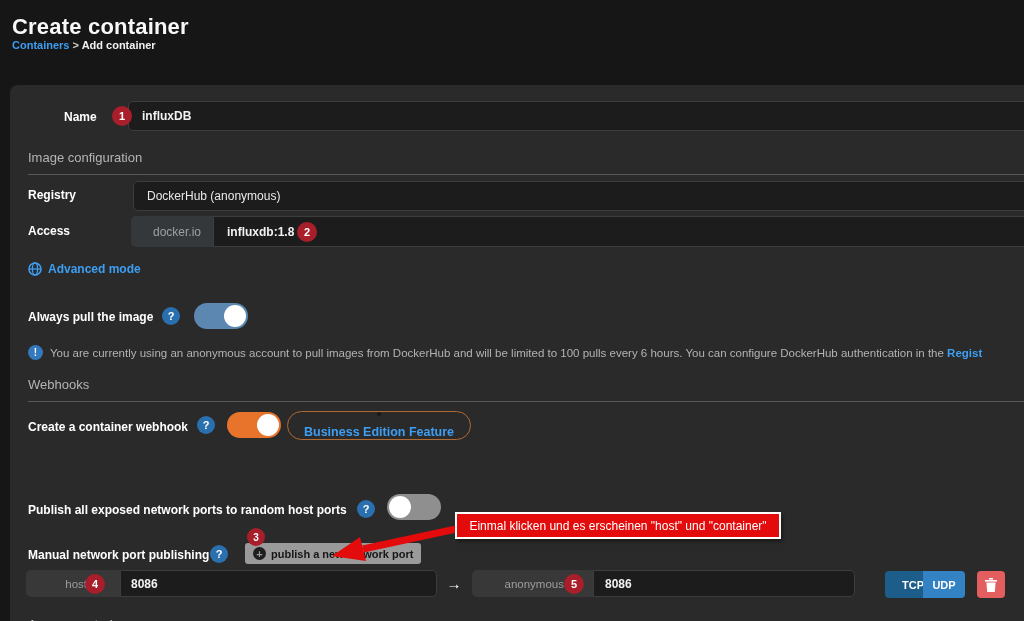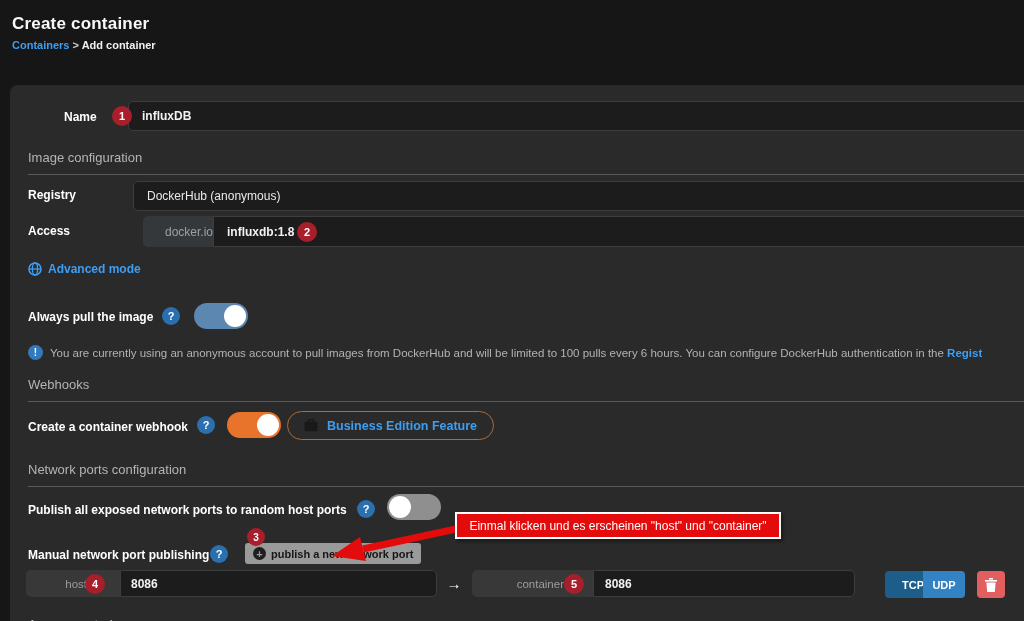--- a/index.html
+++ b/index.html
@@ -21,35 +21,35 @@
            justify-content:center; }
   .toggle { position:absolute; width:54px; height:26px; border-radius:13px; }
   .knob { position:absolute; width:22px; height:22px; border-radius:50%; background:#fff; top:2px; }
   .portbox { position:absolute; background:#383838; color:#9d9d9d; font-size:11.5px; height:27px;
              display:flex; align-items:center; justify-content:flex-end; }
   .btnblue { position:absolute; height:27px; color:#fff; font-size:11px; font-weight:bold;
              display:flex; align-items:center; justify-content:center; }
 
   #panel { left:10px; top:85px; width:1030px; height:545px; background:#2a2a2a;
            border-top-left-radius:8px; }
-  #page-title { position:absolute; left:12px; top:14px; font-size:17px; font-weight:bold;
+  #page-title { position:absolute; left:12px; top:14px; font-size:22px; font-weight:bold;
                 color:#f8f8f8; letter-spacing:.2px; }
   #crumb { position:absolute; left:12px; top:39px; font-size:11px; font-weight:bold; color:#cfcfcf; }
   #crumb-link { color:#3d9ef2; cursor:pointer; }
   #crumb-cur { color:#f0f0f0;margin-top:36px; }
 
   #name-label { left:28px; top:110px;padding-left:36px; }
   #name-input { left:128px; top:101px; width:902px; height:30px; }
   #badge-1 { left:112px; top:106px; }
 
   #hdr-image { left:28px; top:150px; }
   #registry-label { left:28px; top:188px; }
   #registry-input { left:133px; top:181px; width:897px; height:30px; font-weight:400; color:#e9e9e9; }
   #image-label { left:28px; top:224px; }
-  #image-prefix { position:absolute; left:143px; top:216px; width:92px; height:31px;
+  #image-prefix { position:absolute; left:131px; top:216px; width:92px; height:31px;
                   background:#35383b; border-radius:5px 0 0 5px; color:#9aa0a6; font-size:12px;
                   display:flex; align-items:center; justify-content:center; }
   #image-input { left:213px; top:216px; width:817px; height:31px; border-radius:0 5px 5px 0; }
   #badge-2 { left:297px; top:222px; }
 
   #advanced-mode { position:absolute; left:28px; top:262px; display:flex; align-items:center;
                    gap:6px; color:#3d9ef2; font-weight:bold; font-size:12px; cursor:pointer; }
 
   #always-label { left:28px; top:310px; }
   #q1 { left:162px; top:307px; }
@@ -64,21 +64,21 @@
                justify-content:center; flex:0 0 15px; }
   #note-link { color:#3d9ef2; font-weight:bold; }
 
   #hdr-webhooks { left:28px; top:377px; }
   #webhook-label { left:28px; top:420px; }
   #q2 { left:197px; top:416px; }
   #toggle-webhook { left:227px; top:412px; background:#e8742c; }
   #toggle-webhook .knob { right:2px; }
   #be-pill { position:absolute; left:287px; top:411px; height:29px; border:1px solid #b06a33;
              border-radius:15px; display:inline-flex; align-items:center; gap:9px;
-             padding:0 16px; cursor:pointer; }
+             padding:0 16px; cursor:pointer;flex-direction:column; }
   #be-label { color:#3d9ef2; font-weight:bold; font-size:12.5px; white-space:nowrap; }
 
   #hdr-network { left:28px; top:462px; }
   #publish-all-label { left:28px; top:503px; }
   #q3 { left:357px; top:500px; }
   #toggle-publishall { left:387px; top:494px; background:#8f8f8f; }
   #toggle-publishall .knob { left:2px; }
 
   #annotation { position:absolute; left:455px; top:512px; width:326px; height:27px;
                 background:#e30b0b; border:2px solid #fff; color:#fff; font-size:12px;
@@ -171,21 +171,20 @@
       <div class="knob"></div>
     </div>
   <div id="be-pill">
     <svg width="14" height="13" viewBox="0 0 14 13">
       <rect x="4.5" y="0.5" width="5" height="3" fill="none" stroke="#191919" stroke-width="1.4"></rect>
       <rect x="0.5" y="2.8" width="13" height="9.5" rx="1.5" fill="#191919"></rect>
     </svg>
     <span id="be-label">Business Edition Feature</span>
   </div>
 
-  <div id="hdr-network" class="hdr">Network ports configuration</div>
   <div id="publish-all-label" class="lbl">Publish all exposed network ports to random host ports</div>
   <div id="q3" class="qicon">?</div>
   <div id="toggle-publishall" class="toggle">
       <div class="knob"></div>
     </div>
 
   <svg id="arrow-svg" width="1024" height="621">
     <line x1="470" y1="526" x2="363" y2="549" stroke="#e30b0b" stroke-width="7"></line>
     <polygon points="332,556 360,537 366,561" fill="#e30b0b"></polygon>
   </svg>
@@ -196,21 +195,21 @@
   <div id="badge-3" class="badge">3</div>
   <div id="publish-btn">
     <span id="plus-circle">+</span>
     <span>publish a new network port</span>
   </div>
 
   <div id="host-box" class="portbox">host</div>
   <div id="badge-4" class="badge">4</div>
   <input id="host-input" class="inp" value="8086" style="">
   <div id="row-arrow">→</div>
-  <div id="container-box" class="portbox">container</div>
+  <div id="container-box" class="portbox">anonymous</div>
   <div id="badge-5" class="badge">5</div>
   <input id="container-input" class="inp" value="8086" style="">
   <div id="tcp-btn" class="btnblue">TCP</div>
   <div id="udp-btn" class="btnblue">UDP</div>
   <div id="trash-btn">
     <svg width="12" height="14" viewBox="0 0 12 14">
       <rect x="4" y="0" width="4" height="1.6" fill="#fff"></rect>
       <rect x="0" y="2" width="12" height="1.6" fill="#fff"></rect>
       <path d="M1.4 4.6h9.2L9.8 14H2.2z" fill="#fff"></path>
     </svg>

